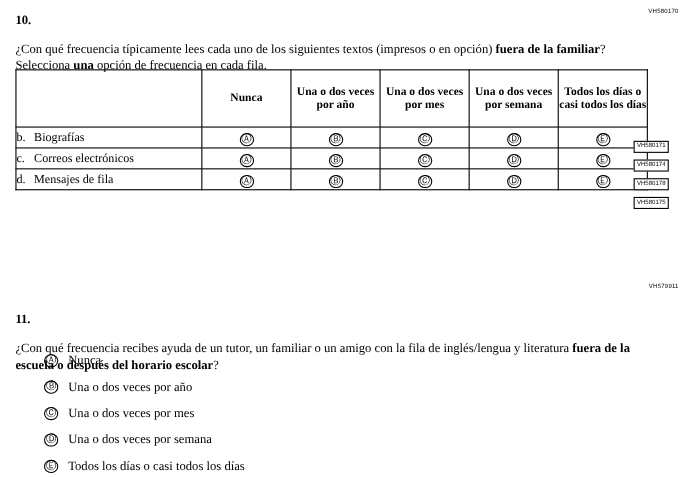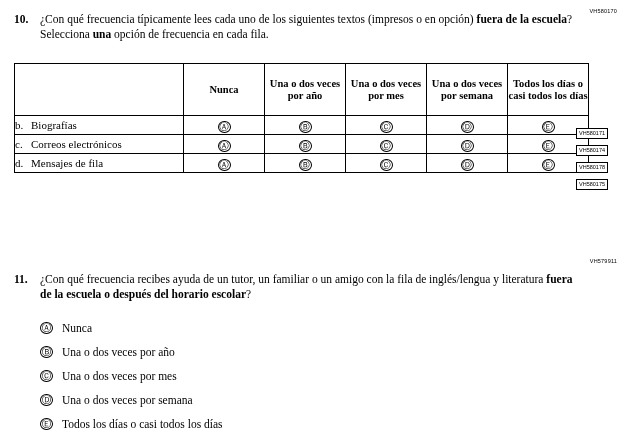--- a/index.html
+++ b/index.html
@@ -28,20 +28,21 @@
     color: #000;
   }
   #code-top-right { top: 8px; right: 9px; }
   #code-mid-right { top: 258px; right: 9px; }
 
   
   .q-block {
     position: absolute;
     display: flex;
     align-items: flex-start;
+    flex-direction: column;
   }
   #q10-block { top: 12px; left: 14px; width: 570px; }
   .q-num {
     font-weight: bold;
     font-size: 11.5px;
     width: 26px;
     flex: 0 0 26px;
     text-align: left;
     line-height: 14.5px;
   }
@@ -108,21 +109,21 @@
     left: 576px;
     font-family: "Liberation Sans", sans-serif;
     font-size: 5.5px;
     border: 1px solid #000;
     padding: 1px 2px;
     line-height: 7px;
     background: #fff;
   }
 
   
-  #q11-block { top: 272px; left: 14px; width: 570px; font-family: Liberation Serif, serif; }
+  #q11-block { top: 284px; left: 14px; width: 570px; font-family: Liberation Serif, serif; }
   .q11-options {
     position: absolute;
     top: 316px;
     left: 40px;
   }
   .opt-row {
     display: flex;
     align-items: center;
     height: 24px;
     font-size: 11.5px;
@@ -134,21 +135,21 @@
 </head>
 <body>
 
 <div class="page">
 
   <div class="corner-code" id="code-top-right">VH580170</div>
   <div class="corner-code" id="code-mid-right">VH579911</div>
 
   <div class="q-block" id="q10-block">
     <div class="q-num">10.</div>
-    <div class="q-text"><span>¿Con qué frecuencia típicamente lees cada uno de los siguientes textos (impresos o en opción) </span><b>fuera de la escuela</b><span>? Selecciona </span><b>una</b><span> opción de frecuencia en cada fila.</span></div>
+    <div class="q-text"><span>¿Con qué frecuencia típicamente lees cada uno de los siguientes textos (impresos o en opción) </span><b>fuera de la familiar</b><span>? Selecciona </span><b>una</b><span> opción de frecuencia en cada fila.</span></div>
   </div>
 
   <div class="matrix-wrap">
     <table class="matrix">
       <thead>
         <tr>
           <th class="head-cell item-head col-item"></th>
           <th class="head-cell col-opt">Nunca</th>
           <th class="head-cell col-opt">Una o dos veces por año</th>
           <th class="head-cell col-opt">Una o dos veces por mes</th>

